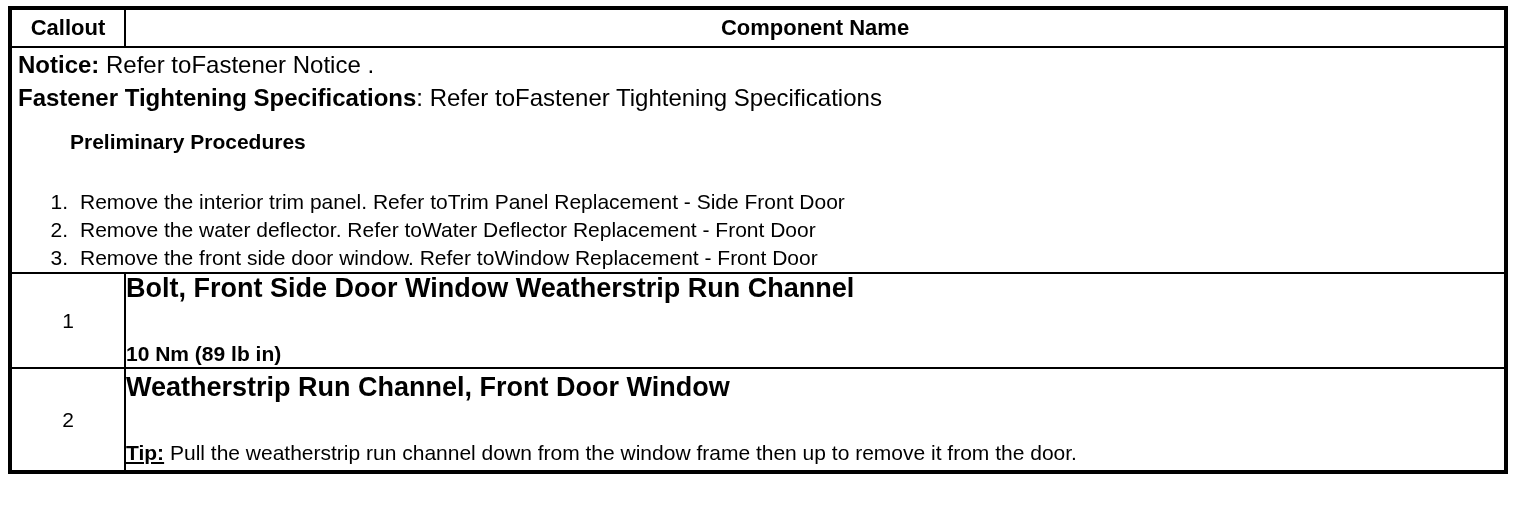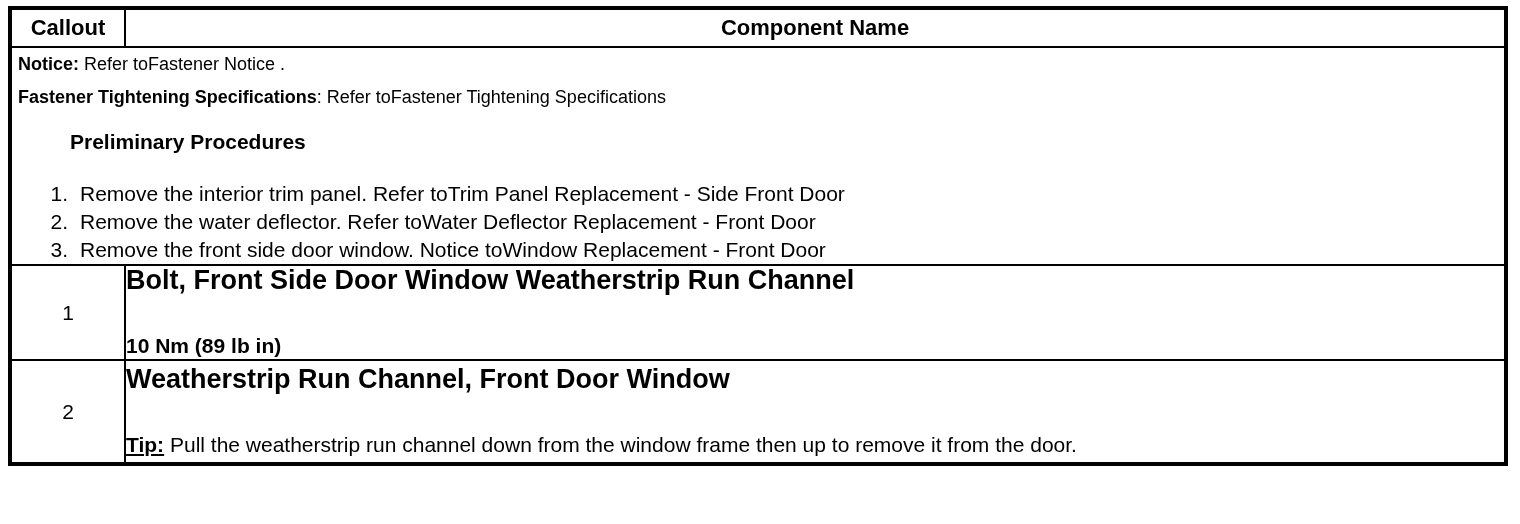--- a/index.html
+++ b/index.html
@@ -60,42 +60,42 @@
   .hdr-callout { font-size: 22px; }
   .hdr-name    { font-size: 22px; margin-top: 44px; }
 
   
   .notes-cell {
     padding: 10px 0 14px 0;
     vertical-align: top;
   }
 
   .note-line {
-    font-size: 18px;
+    font-size: 24px;
     line-height: 25px;
     padding: 4px 0 4px 6px;
     white-space: nowrap;
   }
   .note-line .lead {
     font-weight: bold;
   }
 
   .note-gap-a { }
 
   .subhead {
     font-size: 21px;
     font-weight: bold;
     line-height: 25px;
     padding-left: 58px;
     margin-top: 15px;
     white-space: nowrap;
   }
 
   ol.prelim {
-    margin: 26px 0 0 0;
+    margin: 34px 0 0 0;
     padding: 0;
     list-style: none;
   }
   ol.prelim li {
     font-size: 21px;
     line-height: 28px;
     white-space: nowrap;
     padding-left: 22px;
     position: relative;
   }
@@ -166,21 +166,21 @@
         <div class="subhead">Preliminary Procedures</div>
 
         <ol class="prelim">
           <li>
             <span class="num">1.</span><span>Remove the interior trim panel. Refer toTrim Panel Replacement - Side Front Door</span>
           </li>
           <li>
             <span class="num">2.</span><span>Remove the water deflector. Refer toWater Deflector Replacement - Front Door</span>
           </li>
           <li>
-            <span class="num">3.</span><span>Remove the front side door window. Notice toWindow Replacement - Front Door</span>
+            <span class="num">3.</span><span>Remove the front side door window. Refer toWindow Replacement - Front Door</span>
           </li>
         </ol>
 
       </td>
     </tr>
 
     <tr class="row-1">
       <td class="callout-num">1</td>
       <td class="component-cell">
         <div class="comp-title">Bolt, Front Side Door Window Weatherstrip Run Channel</div>

